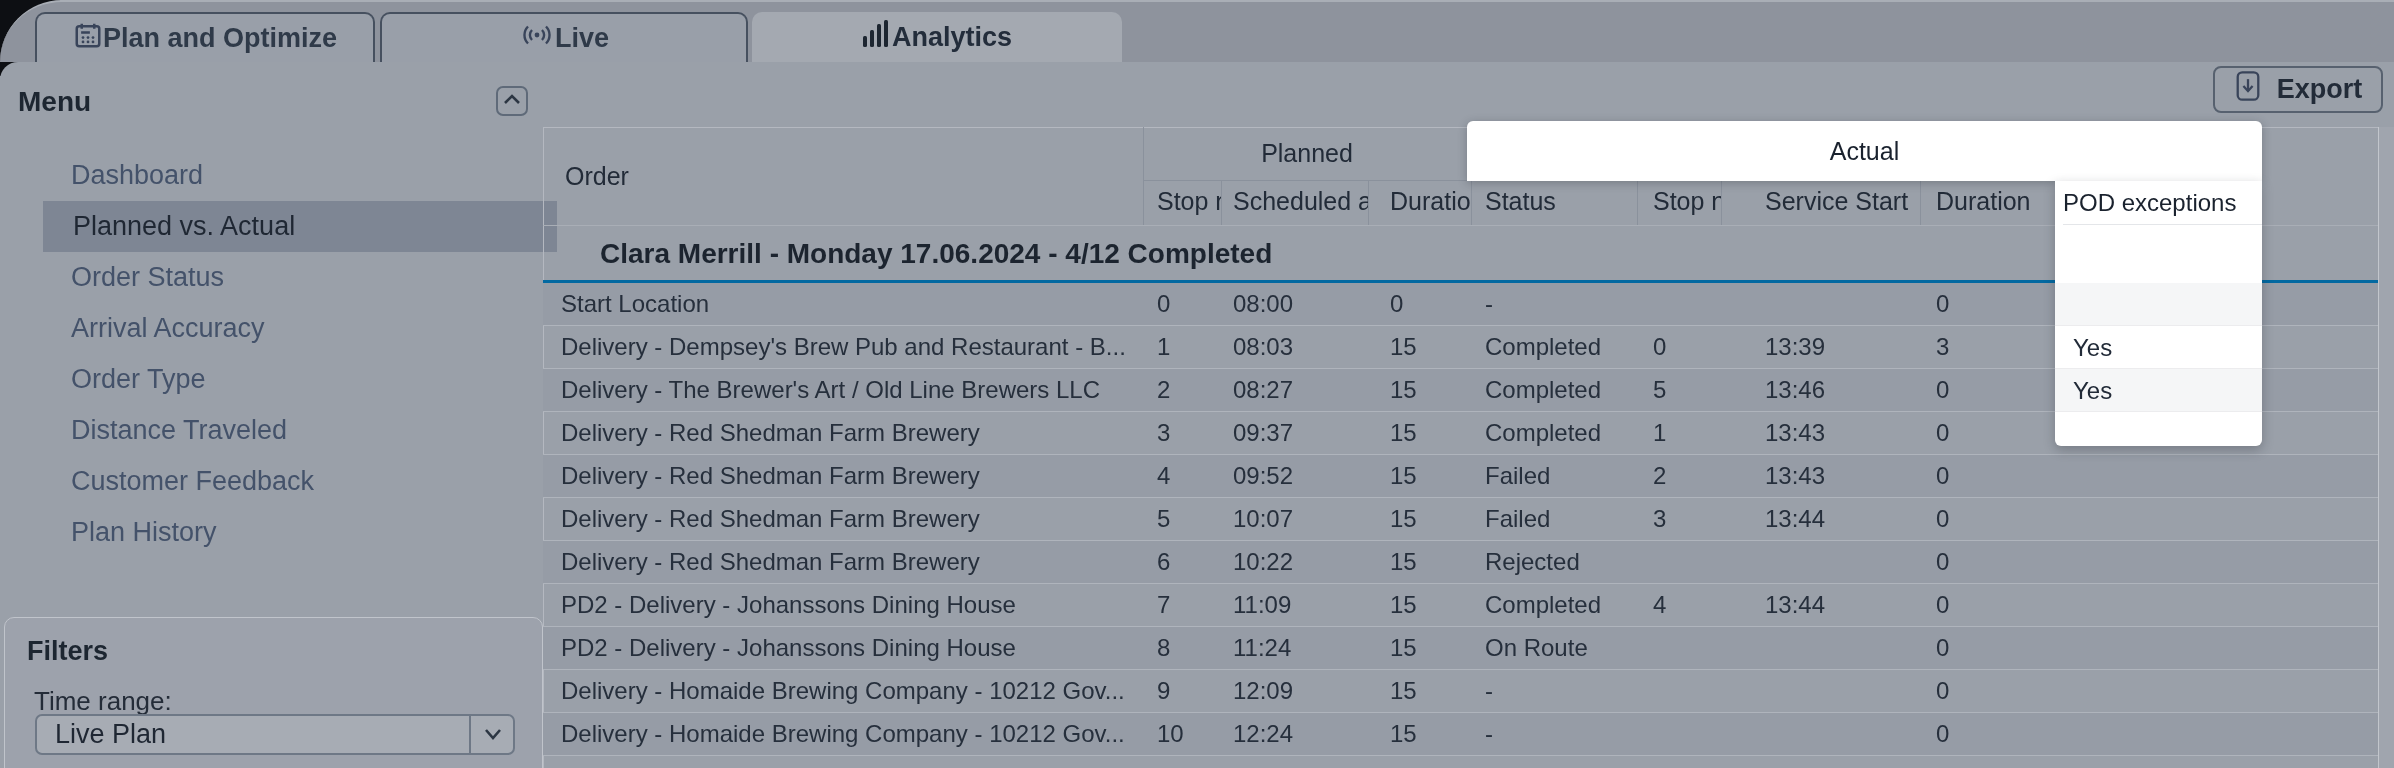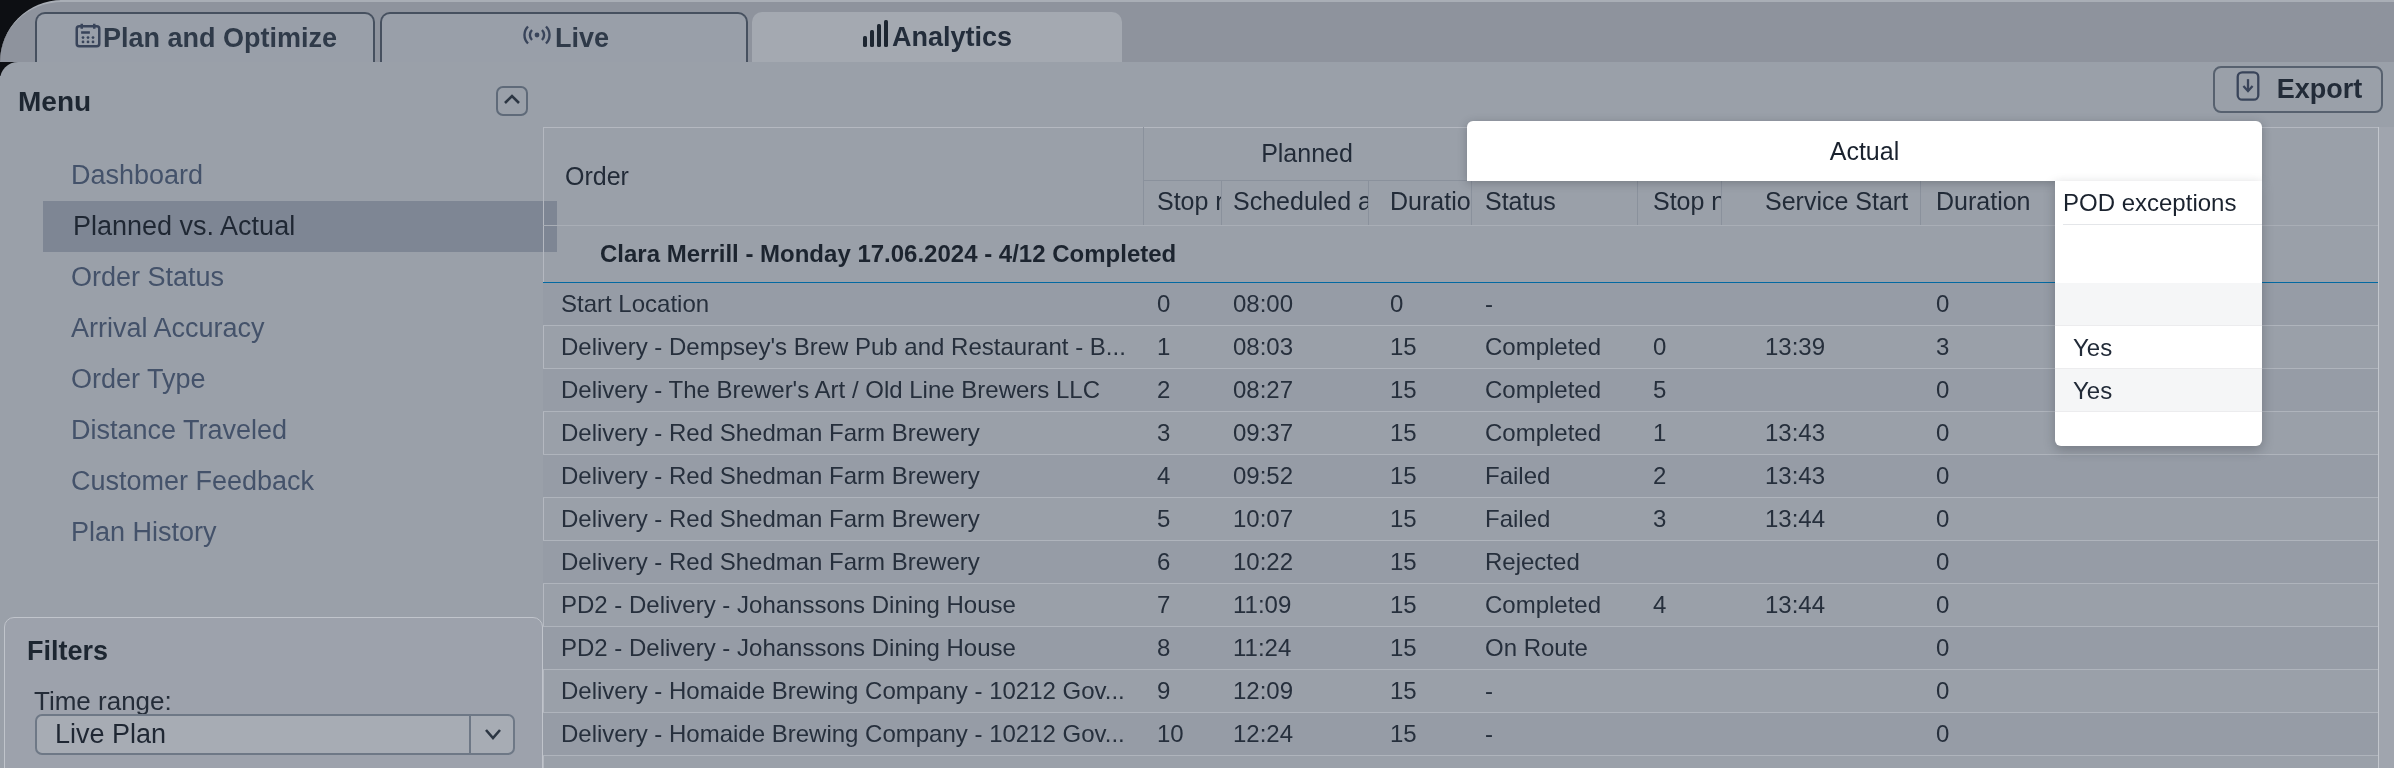--- a/index.html
+++ b/index.html
@@ -50,21 +50,21 @@
   .order-head{position:absolute;left:0;top:127px;width:600px;height:98px;line-height:98px;
     padding-left:22px;font-size:25px;color:#20293500;color:#222b38;box-sizing:border-box;}
   .group-planned{position:absolute;left:600px;top:127px;width:328px;height:53px;line-height:53px;
     text-align:center;font-size:25px;color:#222b38;}
   .planned-underline{position:absolute;left:600px;top:180px;width:328px;height:1px;background:#8a919c;}
   .vline{position:absolute;width:1px;background:#8a919c;}
   .colhead-line{position:absolute;left:0;top:225px;width:1835px;height:1px;background:#a9aeb6;}
   .col-head{position:absolute;top:180px;height:45px;line-height:43px;font-size:25px;color:#222b38;
     white-space:nowrap;overflow:hidden;box-sizing:border-box;}
   .group-row{position:absolute;left:0;top:225px;width:1835px;height:58px;line-height:58px;
-    padding-left:57px;font-size:24px;font-weight:bold;color:#1c242f;border-bottom:1px solid #0369a1;box-sizing:border-box;}
+    padding-left:57px;font-size:28px;font-weight:bold;color:#1c242f;border-bottom:3px solid #0369a1;box-sizing:border-box;}
   .rows{position:absolute;left:0;top:283px;width:1835px;}
   .t-row{position:absolute;left:0;width:1835px;height:43px;border-bottom:1px solid #afb4bc;box-sizing:border-box;}
   .t-row.stripe{background:#969ca6;}
   .cell{position:absolute;top:0;height:42px;line-height:42px;font-size:24px;color:#262f3c;
     white-space:nowrap;overflow:hidden;box-sizing:border-box;}
   .c-order {left:0;width:600px;padding-left:18px;}
   .c-pstop {left:600px;width:78px;padding-left:14px;}
   .c-psched{left:678px;width:147px;padding-left:12px;}
   .c-pdur  {left:825px;width:103px;padding-left:22px;}
   .c-status{left:928px;width:166px;padding-left:14px;}
@@ -231,20 +231,21 @@
         <span class="cell c-adur">3</span>
         <span class="cell c-pod">Yes</span>
       </div>
       <div class="t-row stripe" style="top: 86px;">
         <span class="cell c-order">Delivery - The Brewer's Art / Old Line Brewers LLC</span>
         <span class="cell c-pstop">2</span>
         <span class="cell c-psched">08:27</span>
         <span class="cell c-pdur">15</span>
         <span class="cell c-status">Completed</span>
         <span class="cell c-astop">5</span>
+        <span class="cell c-astart">13:46</span>
         <span class="cell c-adur">0</span>
         <span class="cell c-pod">Yes</span>
       </div>
       <div class="t-row" style="top: 129px;">
         <span class="cell c-order">Delivery - Red Shedman Farm Brewery</span>
         <span class="cell c-pstop">3</span>
         <span class="cell c-psched">09:37</span>
         <span class="cell c-pdur">15</span>
         <span class="cell c-status">Completed</span>
         <span class="cell c-astop">1</span>

